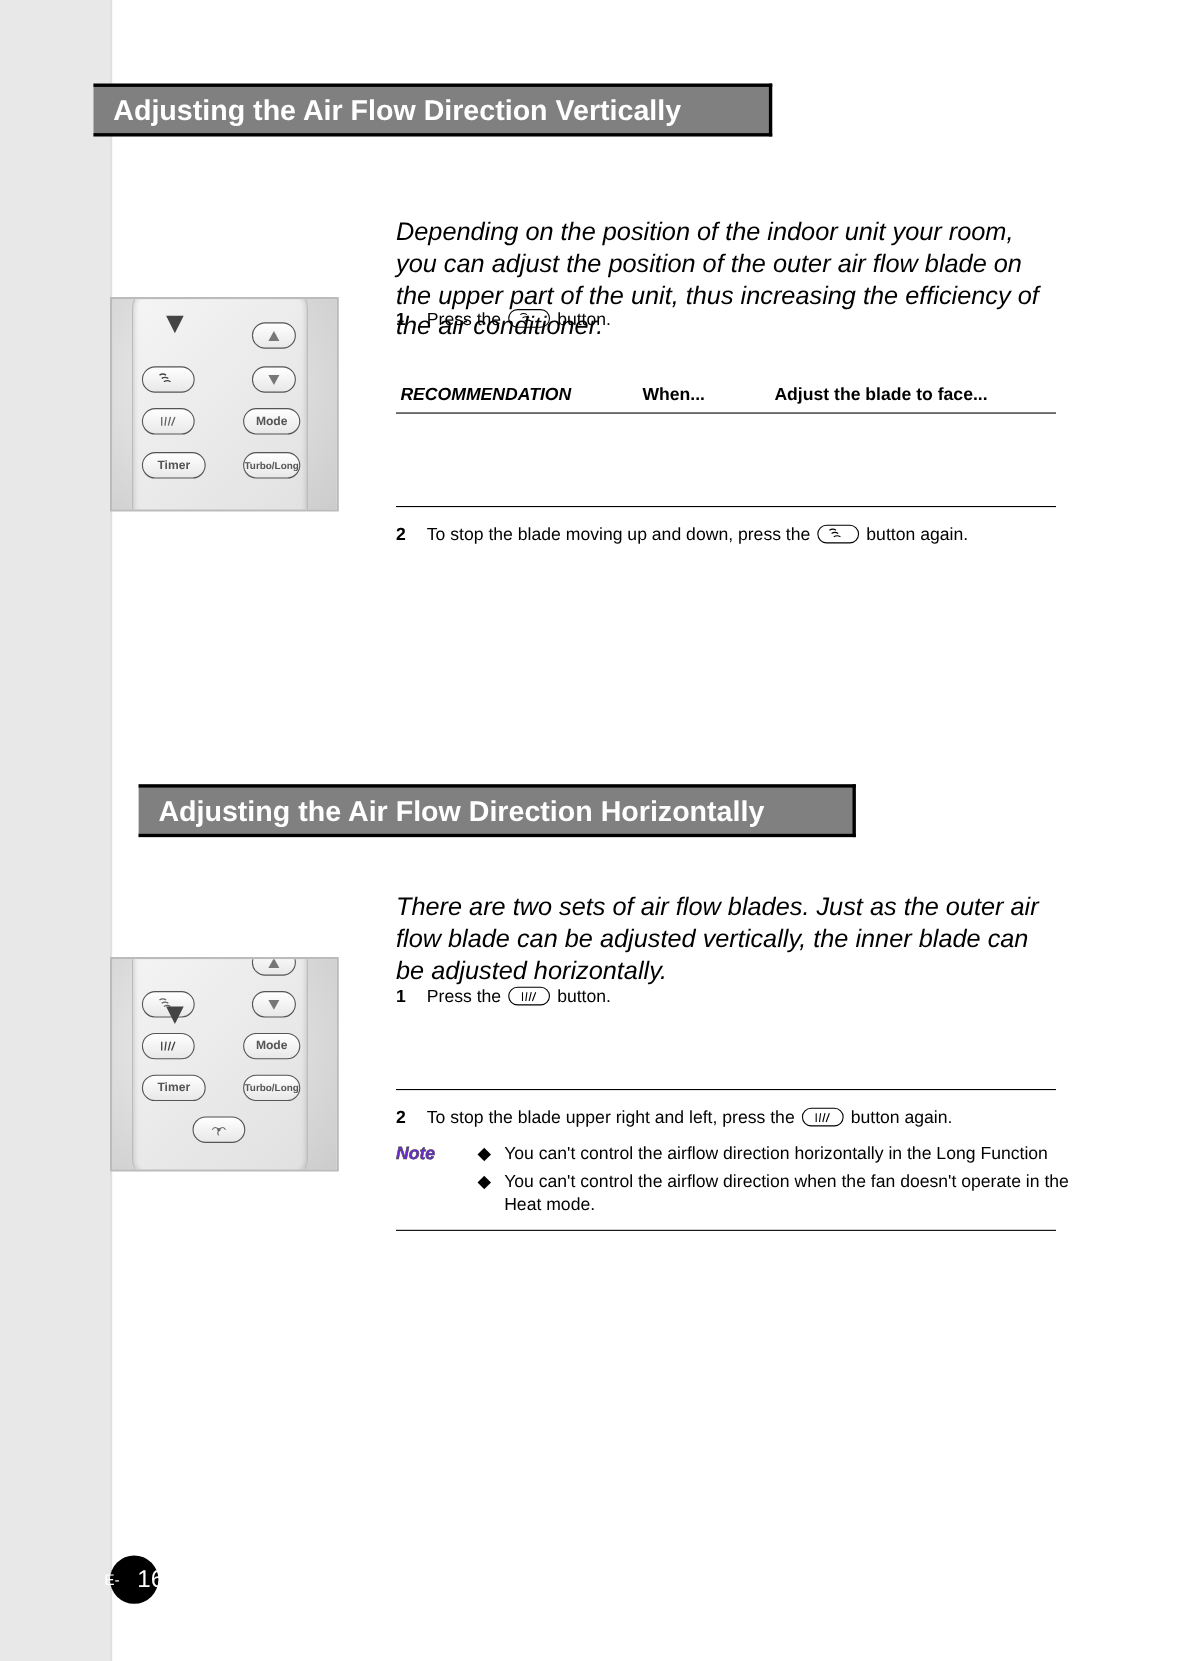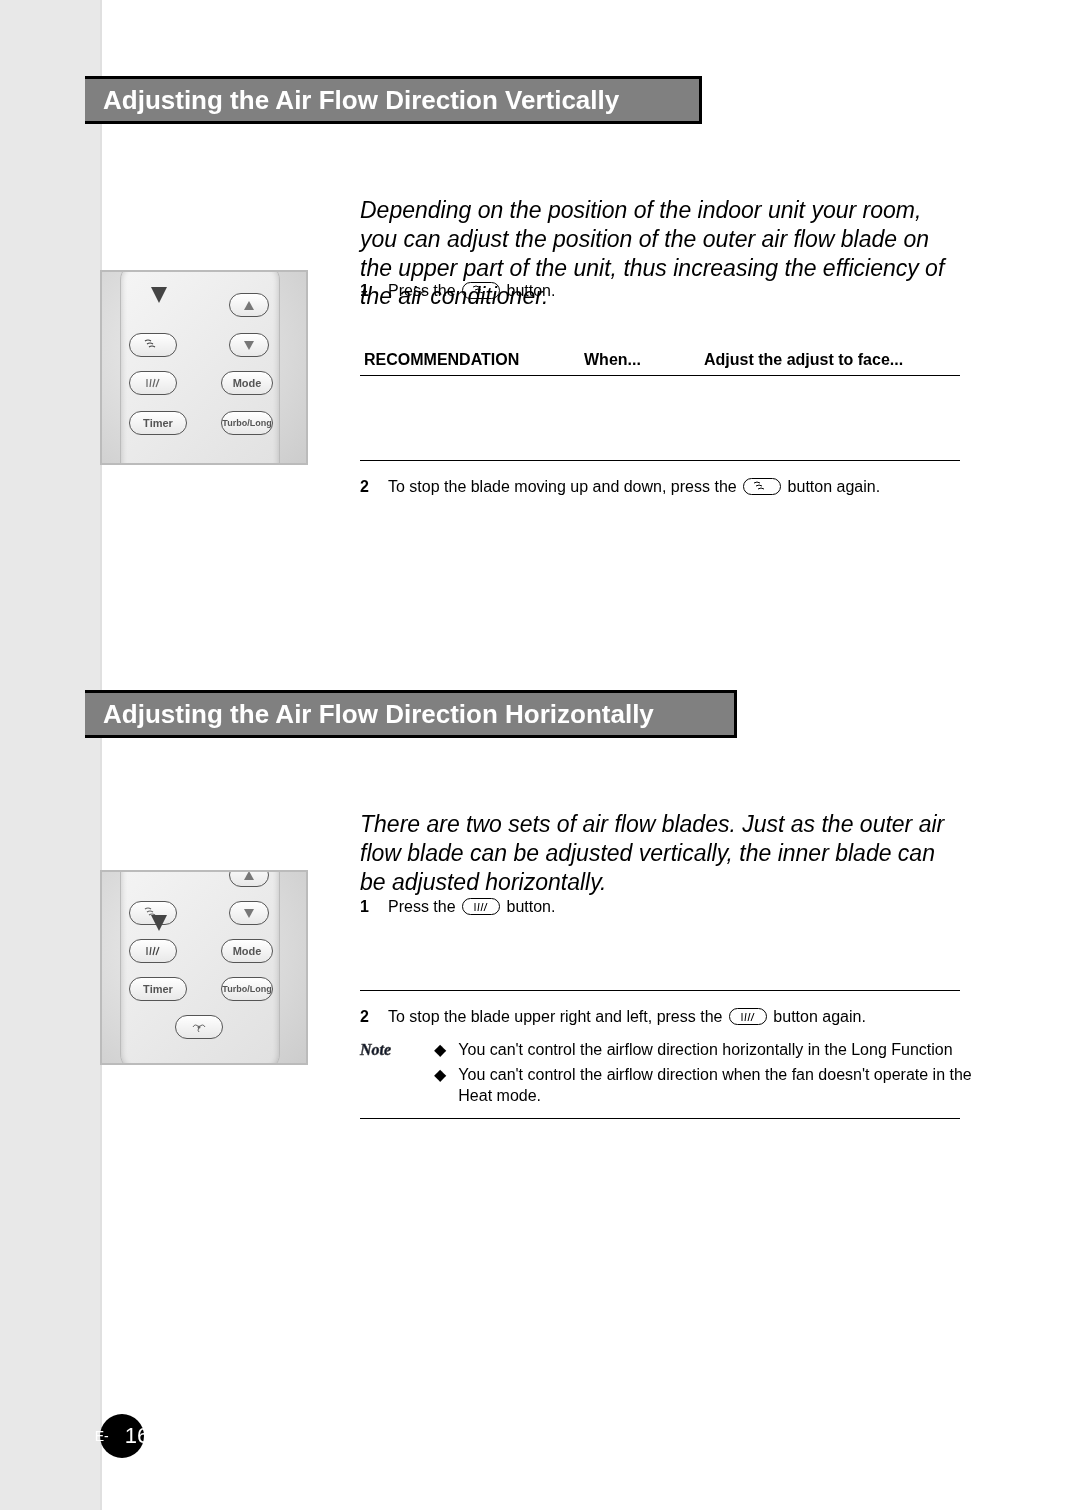--- a/index.html
+++ b/index.html
@@ -38,21 +38,21 @@
     border-bottom: 3px solid #000;
     color: #fff;
     font-size: 26px;
     font-weight: bold;
     display: flex;
     align-items: center;
     padding-left: 18px;
     padding-right: 80px;
   }
   .title-1 { top: 76px; }
-  .title-2 { top: 690px; }
+  .title-2 { top: 713px; margin-left: 41px; }
 
   .intro {
     position: absolute;
     left: 360px;
     width: 600px;
     font-weight: normal;
     font-style: italic;
     font-size: 23px;
     line-height: 1.25;
   }
@@ -94,21 +94,21 @@
   .diamond { margin-right: 6px; }
 
   .rec-table {
     position: absolute;
     left: 360px;
     width: 600px;
     top: 345px;
   }
   .rec-table table { width: 100%; border-collapse: collapse; font-size: 16px; }
   .rec-table th { text-align: left; font-weight: bold; padding: 6px 4px 6px 4px; border-bottom: 1px solid #000; }
-  .rec-table th.rec { }
+  .rec-table th.rec { font-style: italic; }
   .rec-table td { padding: 4px 4px; }
 
   .hr {
     position: absolute;
     left: 360px;
     width: 600px;
     height: 0;
     border-top: 1.5px solid #000;
   }
 
@@ -117,24 +117,23 @@
     left: 360px;
     width: 620px;
     display: flex;
     gap: 18px;
     font-size: 16px;
     line-height: 1.3;
   }
   .note-label {
     font-style: italic;
     font-weight: bold;
-    color: #0f172a;
+    color: #6d28d9;
     -webkit-text-stroke: 0.5px #444;
     min-width: 56px;
-    font-family: Liberation Serif, serif;
   }
   .note-body { flex: 1; }
   .note-item { display: flex; gap: 6px; margin-bottom: 4px; }
 
   
   .remote {
     position: absolute;
     left: 100px;
     width: 208px;
     height: 195px;
@@ -225,21 +224,21 @@
     <span class="step-line">button.</span>
   </div>
 </div>
 
 <div class="rec-table">
   <table>
     <tbody>
         <tr>
       <th class="rec" style="width:220px"><span>RECOMMENDATION</span></th>
       <th style="width:120px"><span>When...</span></th>
-      <th><span>Adjust the adjust to face...</span></th>
+      <th><span>Adjust the blade to face...</span></th>
     </tr>
   </tbody>
     </table>
 </div>
 
 <div class="hr" style="top:460px"></div>
 
 <div class="step-row" style="top:476px">
   <div class="step-num">2</div>
   <div class="step-body">

